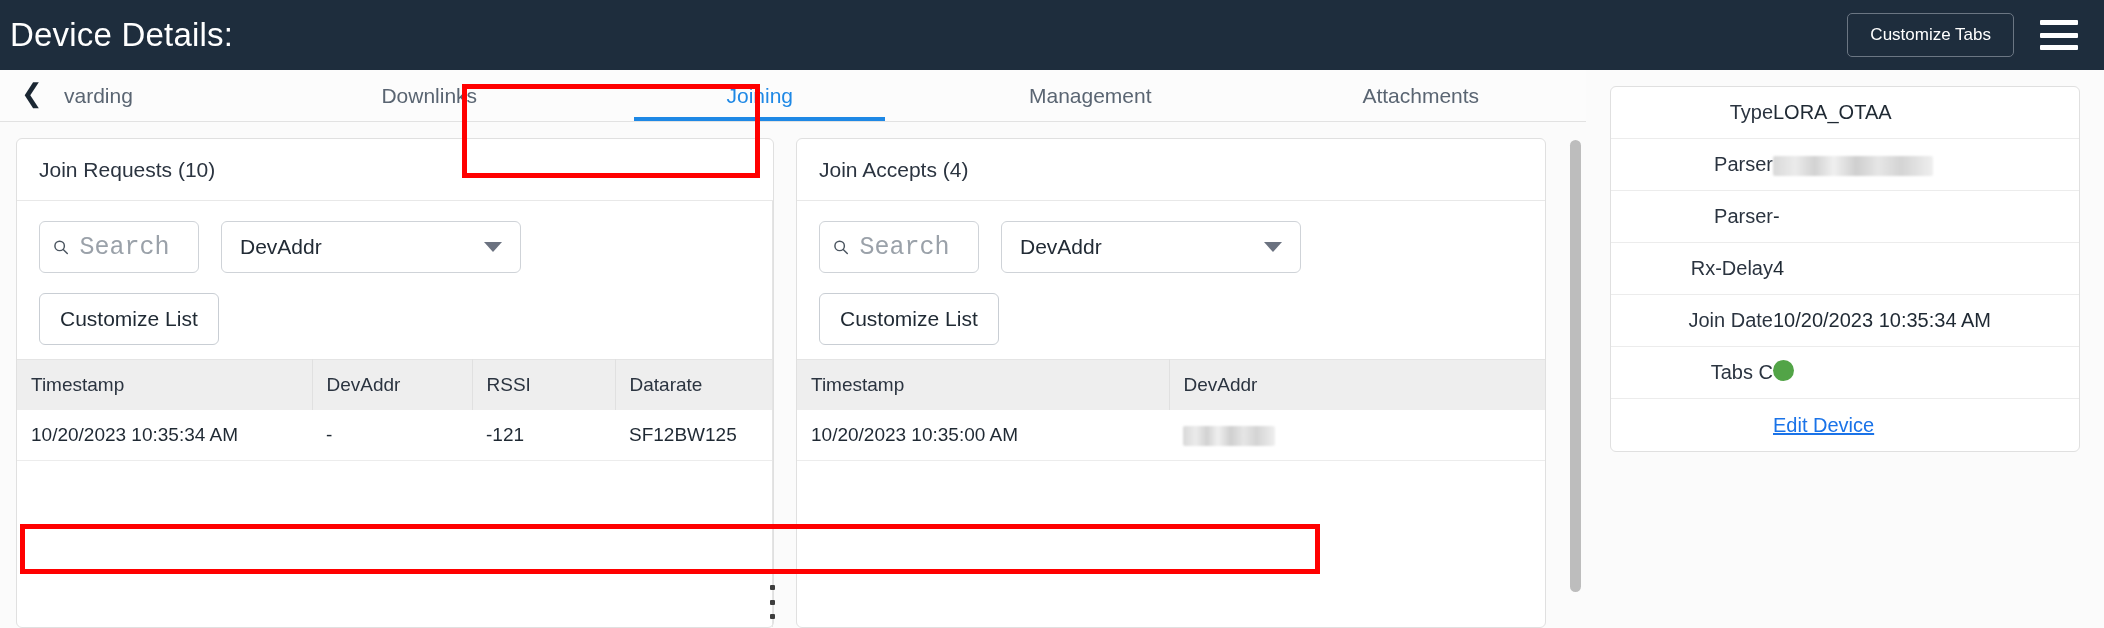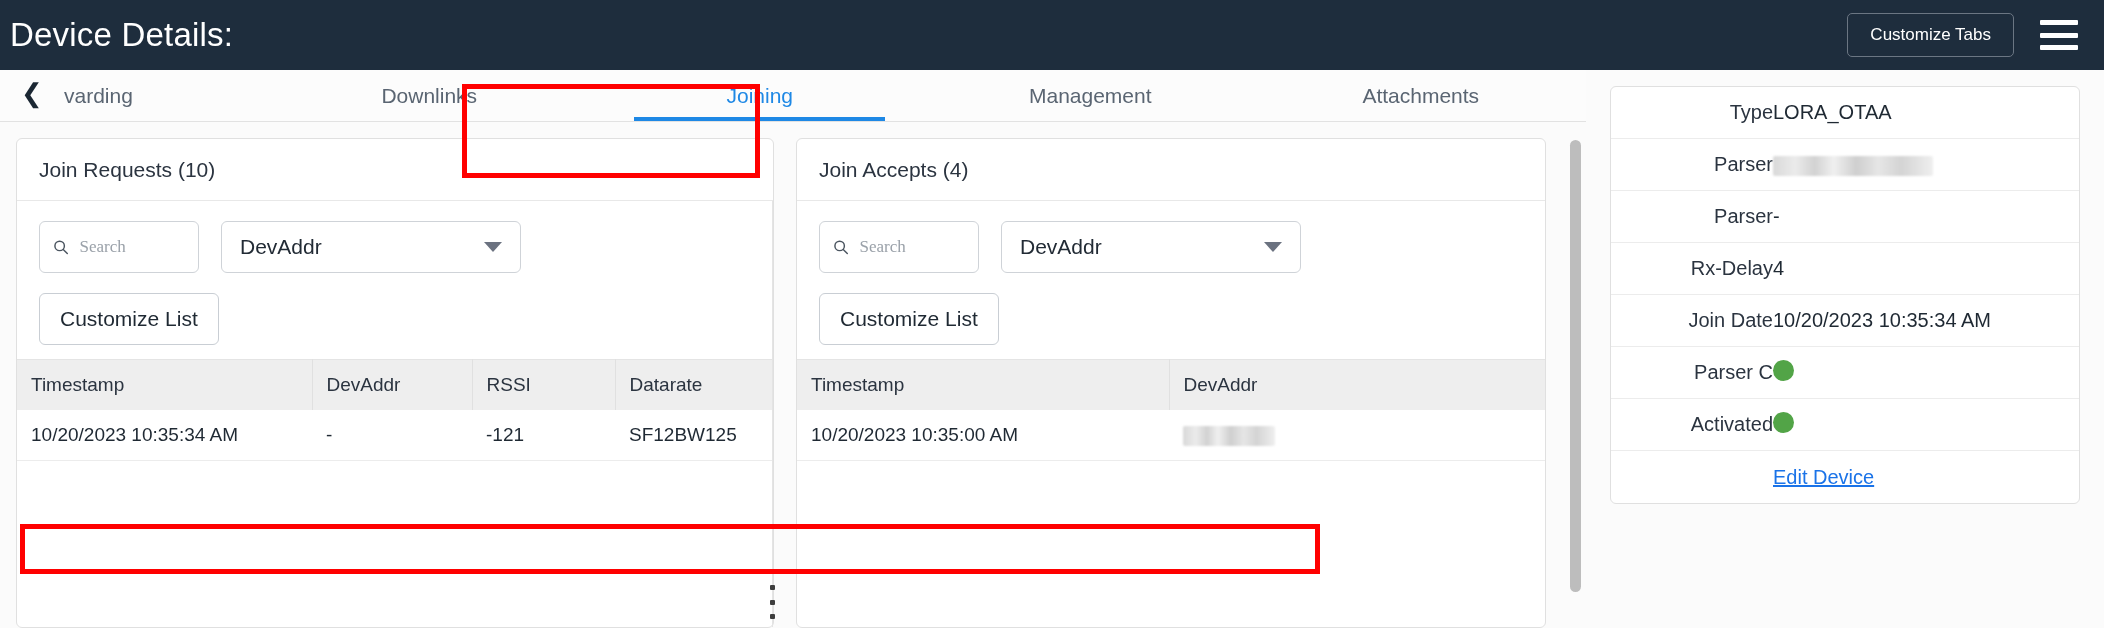--- a/index.html
+++ b/index.html
@@ -76,22 +76,22 @@
     border-bottom: 1px solid #e8e8e8; font-size: 21px; color: #2b3440;
   }
   .card-controls { padding: 20px 22px 14px 22px; }
   .ctrl-row { display: flex; align-items: center; gap: 22px; }
   .search-box {
     width: 160px; height: 52px; border: 1px solid #cfd3d8; border-radius: 6px;
     display: flex; align-items: center; gap: 10px; padding: 0 12px; background: #fff;
     cursor: text;
   }
   .search-box input {
-    border: 0; outline: 0; font-size: 17px; width: 100%;
-    font-family: Liberation Serif, serif; color: #36404a; background: transparent;
+    border: 0; outline: 0; font-size: 25px; width: 100%;
+    font-family: Liberation Mono, monospace; color: #36404a; background: transparent;
   }
   .search-box input::placeholder { color: #9aa1a9; }
   .select-box {
     width: 300px; height: 52px; border: 1px solid #cfd3d8; border-radius: 6px;
     display: flex; align-items: center; justify-content: space-between;
     padding: 0 18px; font-size: 21px; color: #222b35; background: #fff; cursor: pointer;
   }
   .caret { width: 0; height: 0; border-left: 9px solid transparent;
     border-right: 9px solid transparent; border-top: 10px solid #6b7280; }
   .btn-customize-list {
@@ -331,32 +331,26 @@
         <div class="side-label">Rx-Delay</div>
         <div class="side-value">4</div>
       </div>
 
       <div class="side-row">
         <div class="side-label">Join Date</div>
         <div class="side-value">10/20/2023 10:35:34 AM</div>
       </div>
 
       <div class="side-row">
-        <div class="side-label">Parser C</div>
+        <div class="side-label">Tabs C</div>
         <div class="side-value">
           <span class="dot-green"></span>
         </div>
       </div>
 
-      <div class="side-row">
-        <div class="side-label">Activated</div>
-        <div class="side-value">
-          <span class="dot-green"></span>
-        </div>
-      </div>
 
       <div class="side-row link-row">
         <span class="edit-link">Edit Device</span>
       </div>
     </div>
   </div>
 
   <div class="annot" id="annot-tab"></div>
   <div class="annot" id="annot-row"></div>
 

